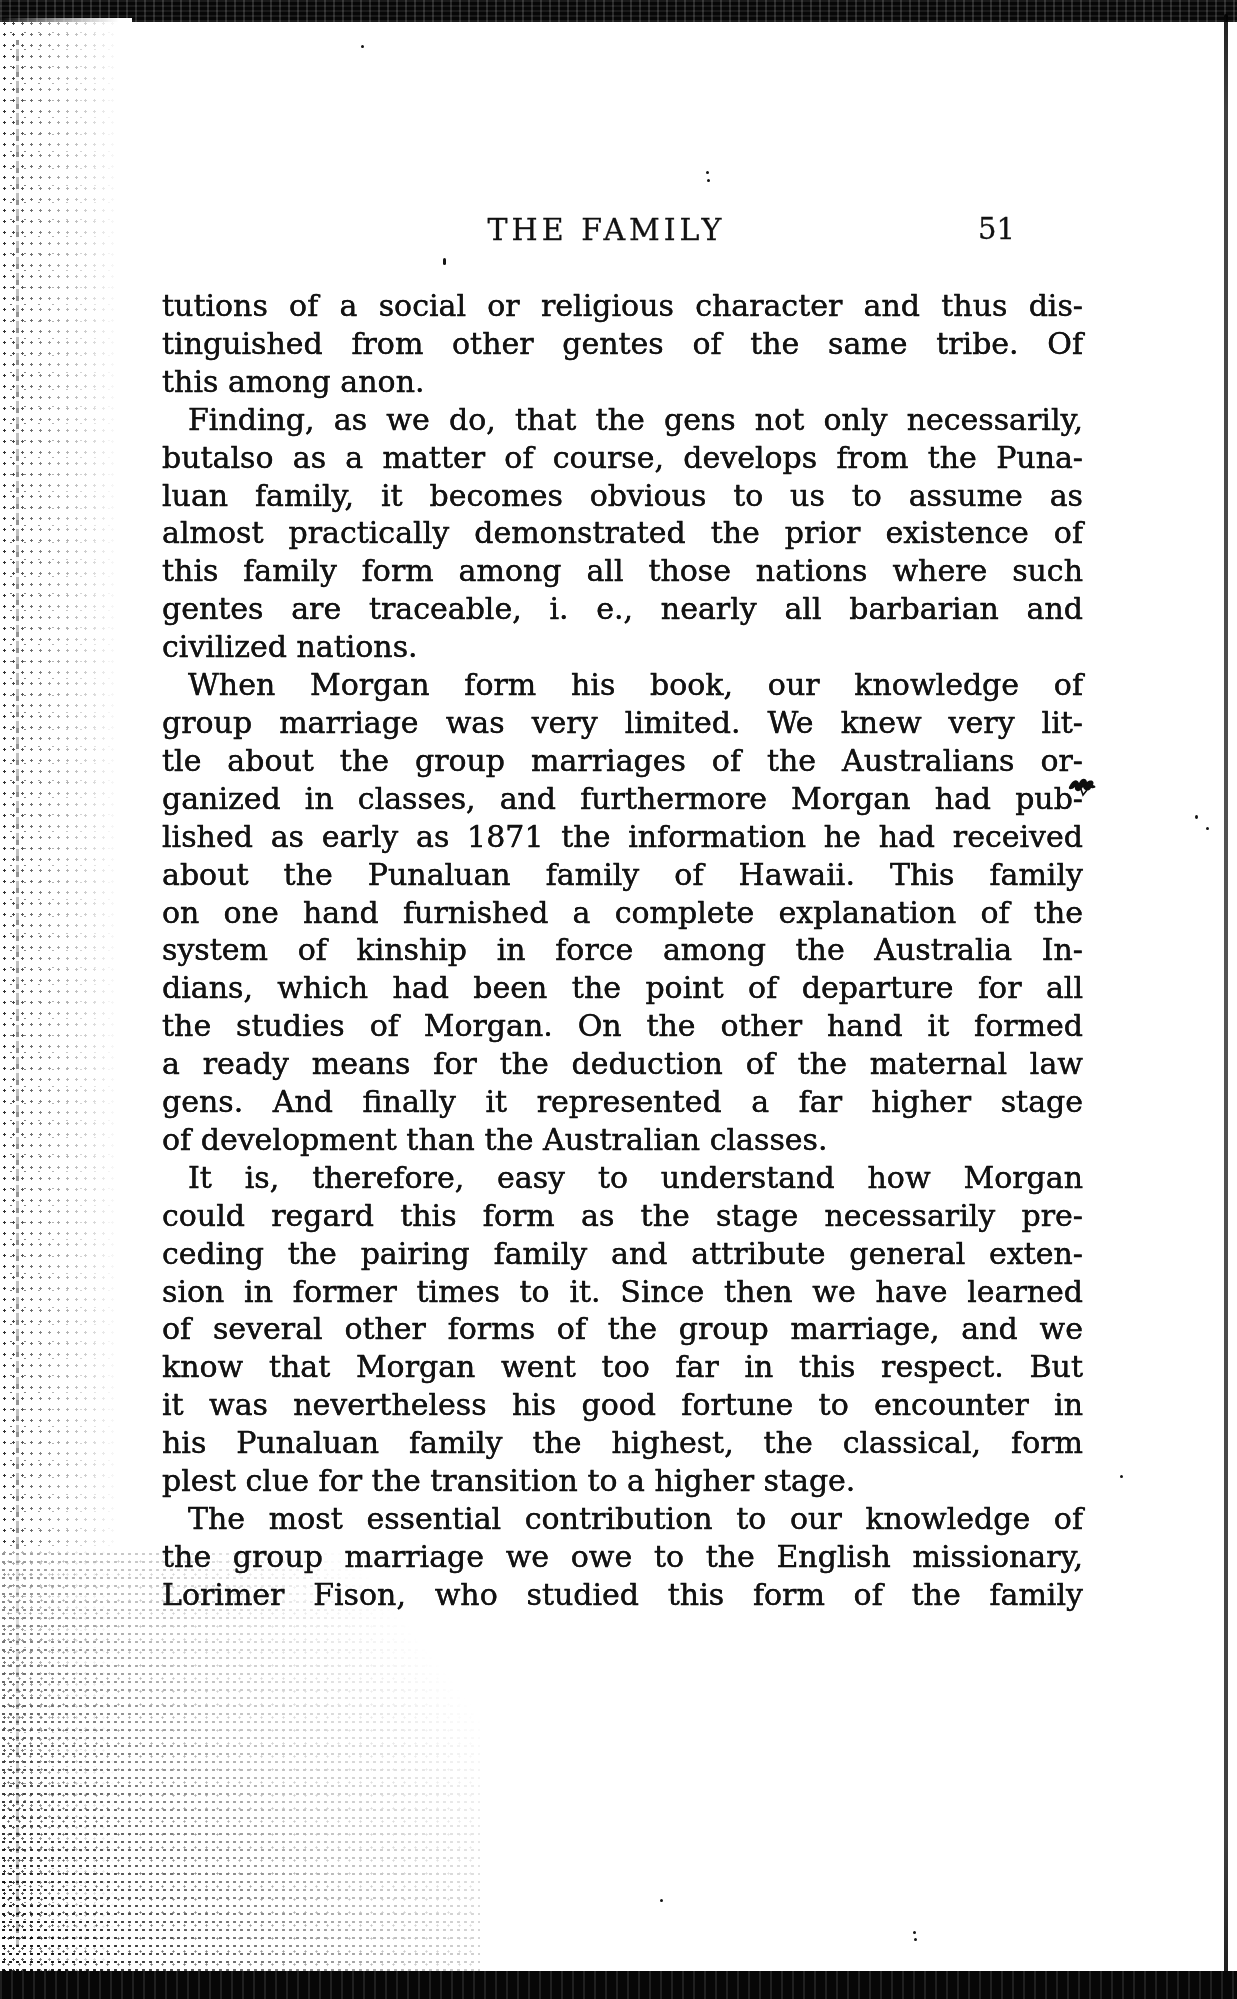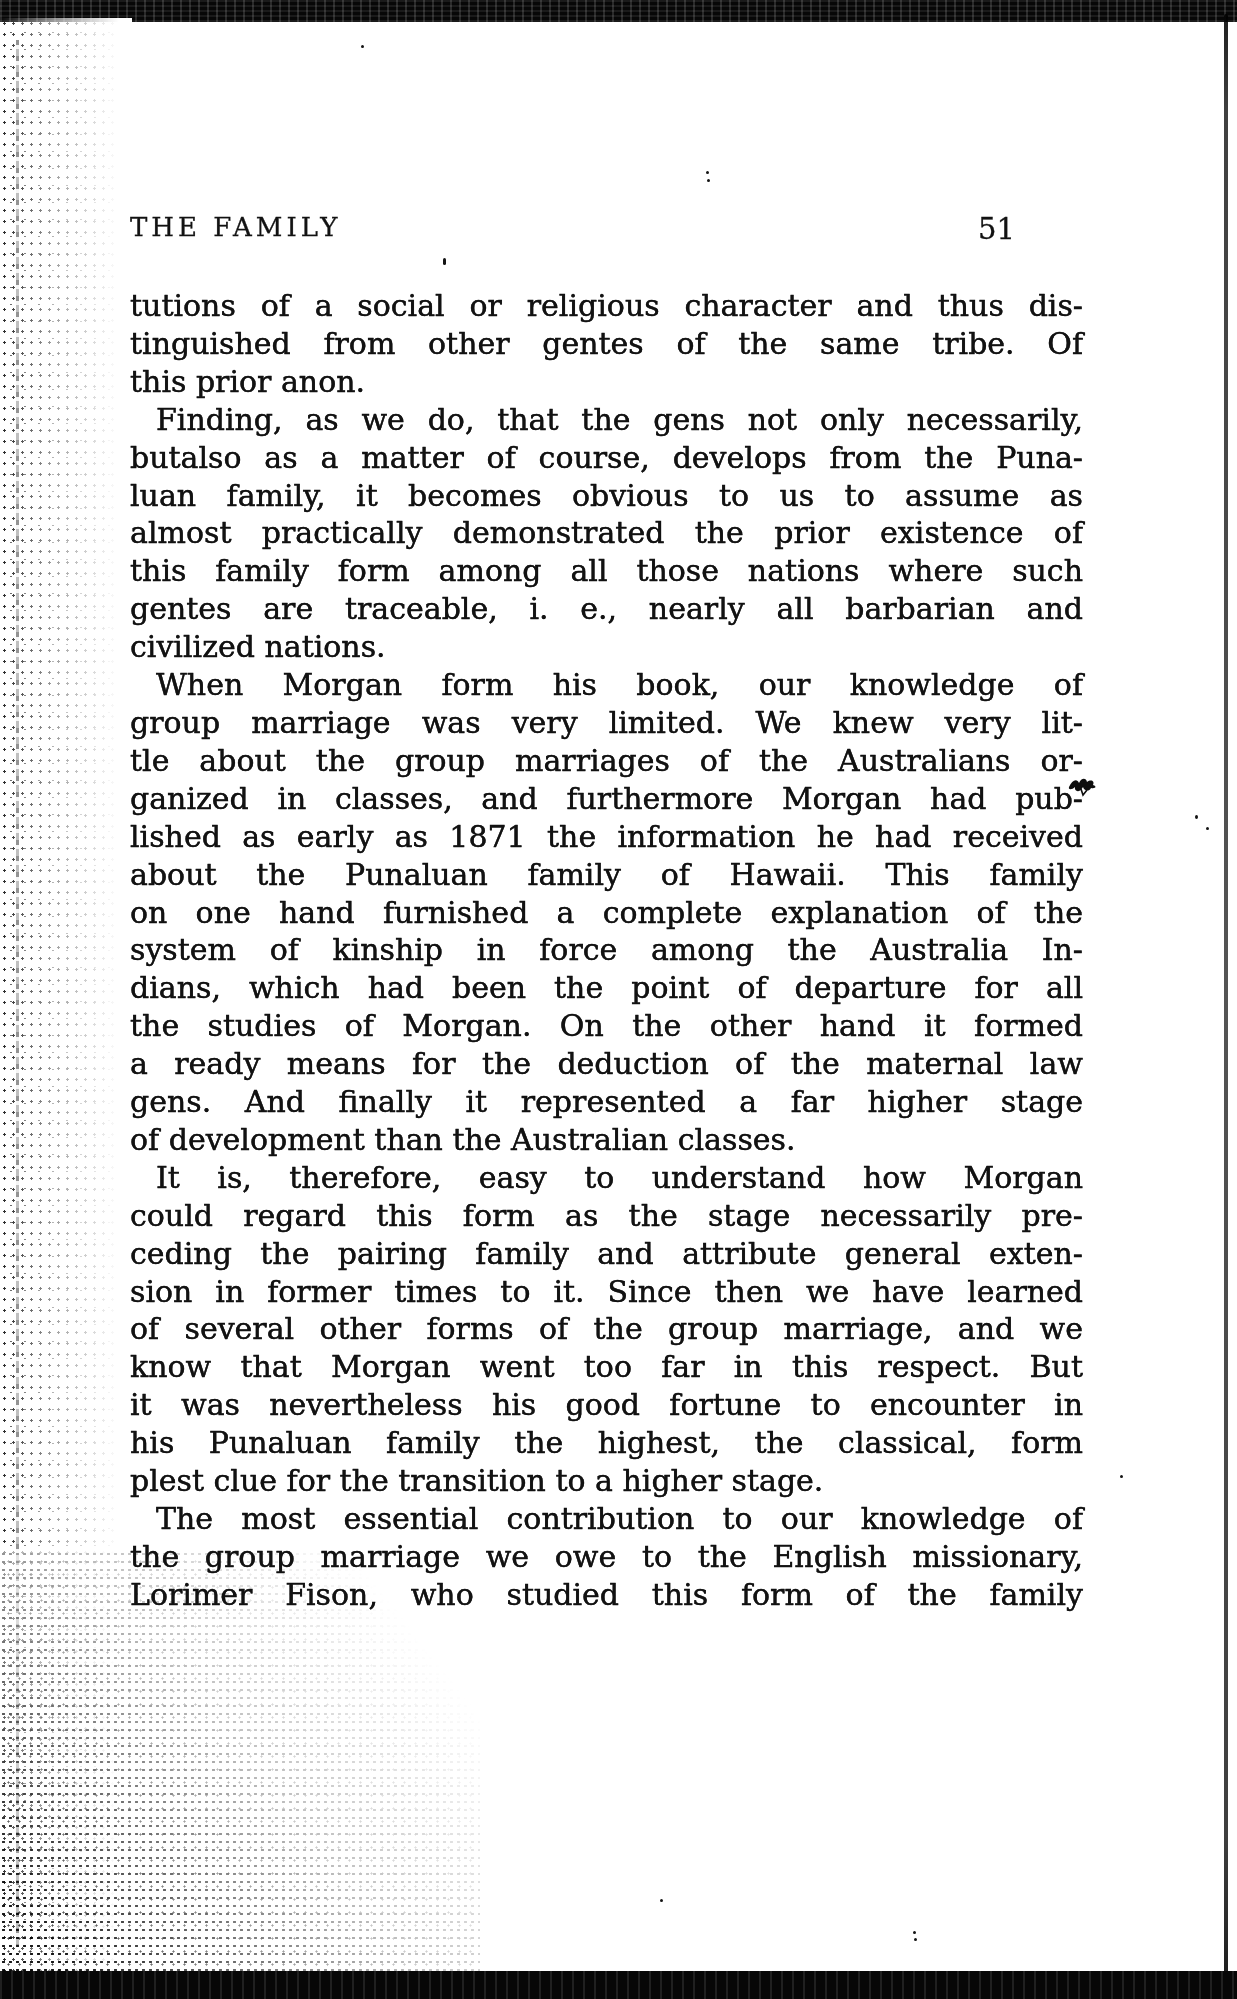--- a/index.html
+++ b/index.html
@@ -56,35 +56,35 @@
     background-size:7px 8px,11px 13px;
     background-position:0 0,3px 5px;
   }
   .bl-fade{
     position:absolute;left:0;top:1550px;width:480px;height:422px;
     background:linear-gradient(52deg, rgba(255,255,255,0) 8%, rgba(255,255,255,0.72) 52%, #fff 84%);
   }
   
   .hdr{position:absolute;left:130px;top:212px;width:953px;height:40px;}
   .hdr-title{
-    text-align:left;font-size:26px;letter-spacing:4px;
+    text-align:center;font-size:30px;letter-spacing:4px;
     -webkit-text-stroke:0.3px #121212;
   }
   .hdr-num{
     position:absolute;top:0;left:848px;font-size:29px;
     -webkit-text-stroke:0.3px #121212;
   }
   
   .body-col{
     position:absolute;left:130px;top:287px;width:953px;
     font-size:30px;line-height:37.9px;
     -webkit-text-stroke:0.35px #121212;
     text-shadow:0 0 0.5px rgba(10,10,10,0.8);
   }
-  .line{text-align:justify;text-align-last:justify;text-justify:inter-word;}
+  .line{text-align:justify;text-align-last:justify;text-justify:inter-word;margin-left:32px;}
   .line.paraend{text-align-last:left;}
   .line.indent{text-indent:26px;}
   
   .blot{position:absolute;left:1066px;top:774px;}
   .speck{position:absolute;background:#141414;border-radius:50%;}
 </style>
 </head>
 <body>
 
 <div class="page">
@@ -101,21 +101,21 @@
   <div class="right-line"></div>
 
   <header class="hdr">
     <div class="hdr-title">THE FAMILY</div>
     <div class="hdr-num">51</div>
   </header>
 
   <main class="body-col">
       <div class="line">tutions of a social or religious character and thus dis-</div>
       <div class="line">tinguished from other gentes of the same tribe.  Of</div>
-      <div class="line paraend">this prior anon.</div>
+      <div class="line paraend">this among anon.</div>
       <div class="line indent">Finding, as we do, that the gens not only necessarily,</div>
       <div class="line">butalso as a matter of course, develops from the Puna-</div>
       <div class="line">luan family, it becomes obvious to us to assume as</div>
       <div class="line">almost practically demonstrated the prior existence of</div>
       <div class="line">this family form among all those nations where such</div>
       <div class="line">gentes are traceable, i. e., nearly all barbarian and</div>
       <div class="line paraend">civilized nations.</div>
       <div class="line indent">When Morgan form his book, our knowledge of</div>
       <div class="line">group marriage was very limited.  We knew very lit-</div>
       <div class="line">tle about the group marriages of the Australians or-</div>

